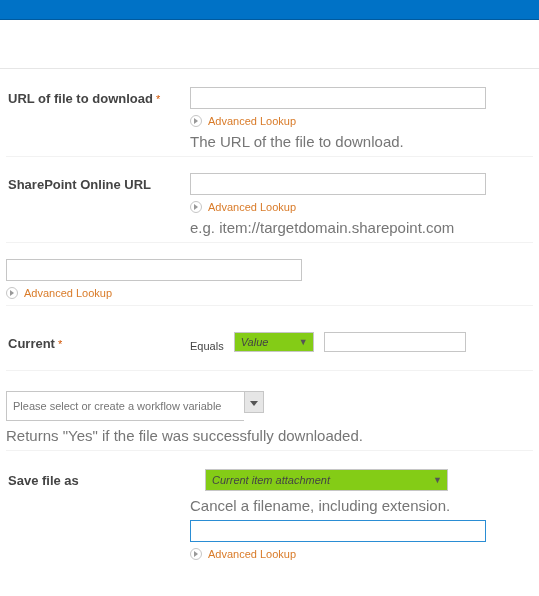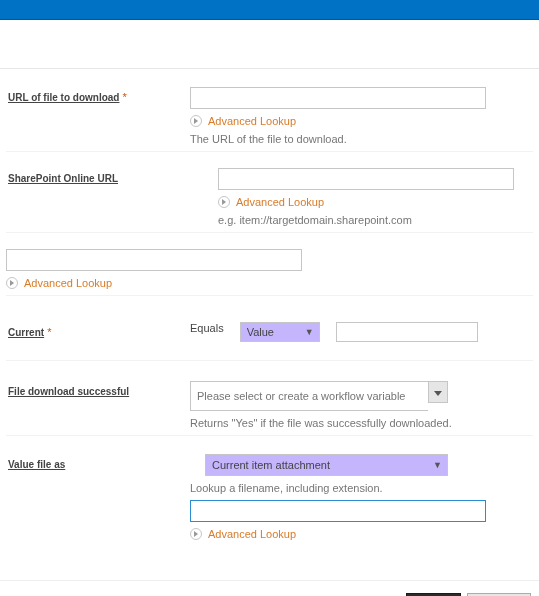--- a/index.html
+++ b/index.html
@@ -4,33 +4,33 @@
   <style>
     * { box-sizing: border-box; margin: 0; padding: 0; }
     body { font-family: "Segoe UI", Tahoma, sans-serif; font-size: 11px; color: #444; background: #fff; width: 539px; }
     .topbar { height: 20px; background: #0072c6; border-bottom: 1px solid #005a9e; }
     .spacer-top { height: 48px; }
     .hr { height: 1px; background: #e6e6e6; }
     .form { padding: 0 6px; }
     .row { display: flex; padding: 6px 0; border-top: 1px solid #f2f2f2; }
     .row:first-of-type { border-top: none; }
     .label-col { width: 184px; padding-top: 6px; padding-left: 2px; }
-    .label-col .label { color: #444; font-size: 10px; font-weight: bold; text-decoration: underline; }
+    .label-col .label { color: #444; font-size: 13px; font-weight: bold; }
     .label-col .req { color: #d15300; }
     .field-col { flex: 1; padding-top: 2px; }
     .text-input { width: 296px; height: 22px; border: 1px solid #c6c6c6; padding: 2px 4px; font-size: 11px; color: #444; background: #fff; }
     .text-input.focused { border: 1px solid #2a8dd4; }
     .adv { display: flex; margin-top: 6px; cursor: pointer; }
     .adv .chev { display: inline-flex; justify-content: center; align-items: center; width: 12px; height: 12px; border: 1px solid #c6c6c6; border-radius: 50%; margin-right: 6px; }
     .adv .chev svg { width: 6px; height: 6px; display: block; }
     .adv .adv-label { color: #d97b29; font-size: 11px; }
-    .hint { color: #767676; font-size: 11px; margin-top: 6px; }
-    .inline-eq { display: flex; align-items: flex-start; gap: 16px; }
+    .hint { color: #767676; font-size: 15px; margin-top: 6px; }
+    .inline-eq { display: flex; align-items: flex-end; gap: 10px; }
     .inline-eq .eq-label { color: #444; }
-    .select { height: 20px; border: 1px solid #c6c6c6; background: #c4b5fd; font-size: 11px; color: #444; appearance: none; padding: 0 18px 0 6px; position: relative; }
+    .select { height: 20px; border: 1px solid #c6c6c6; background: #84cc16; font-size: 11px; color: #444; appearance: none; padding: 0 18px 0 6px; position: relative; font-style: italic; }
     .select-wrap { position: relative; display: inline-block; }
     .select-wrap .caret { position: absolute; right: 6px; top: 50%; transform: translateY(-50%); pointer-events: none; font-size: 9px; color: #555; }
     .val-dd { width: 80px; }
     .eq-input { width: 142px; height: 20px; border: 1px solid #c6c6c6; padding: 0 4px; font-size: 11px; }
     .combo { display: flex; width: 258px; }
     .combo-input { flex: 1; height: 30px; border: 1px solid #c6c6c6; border-right: none; padding: 2px 6px; font-size: 11px; color: #a8a8a8; }
     .combo-btn { width: 20px; height: 22px; border: 1px solid #c6c6c6; background: #e6e6e6; display: flex; align-items: center; justify-content: center; cursor: pointer; }
     .combo-btn svg { width: 8px; height: 5px; }
     .save-as-sel { width: 258px; height: 22px; }
     .footer { display: flex; justify-content: flex-end; gap: 6px; padding: 12px 8px; margin-top: 28px; border-top: 1px solid #eee; }
@@ -59,21 +59,21 @@
           <svg viewBox="0 0 6 6">
               <path d="M1 0 L5 3 L1 6 Z" fill="#999"></path>
             </svg>
         </span>
         <span class="adv-label">Advanced Lookup</span>
       </div>
       <div class="hint">The URL of the file to download.</div>
     </div>
   </div>
 
-  <div class="row" style="padding-top:14px;gap:28px;">
+  <div class="row" style="padding-top:14px;">
     <div class="label-col">
       <span class="label">SharePoint Online URL</span>
     </div>
     <div class="field-col">
       <input class="text-input" type="text" value="" style="">
       <div class="adv">
         <span class="chev">
           <svg viewBox="0 0 6 6">
               <path d="M1 0 L5 3 L1 6 Z" fill="#999"></path>
             </svg>
@@ -109,50 +109,47 @@
         <select class="select val-dd">
           <option>Value</option>
         </select>
         <span class="caret">▼</span>
       </span>
       <input class="eq-input" type="text" value="" style="">
     </div>
   </div>
 
   <div class="row" style="padding-top:18px;">
-    <div class="label-col">
-      <span class="label">File download successful</span>
-    </div>
     <div class="field-col">
       <div class="combo">
         <input class="combo-input" type="text" readonly="" placeholder="Please select or create a workflow variable" style="">
         <div class="combo-btn">
           <span>
             <svg viewBox="0 0 8 5">
                 <path d="M0 0 L8 0 L4 5 Z" fill="#555"></path>
               </svg>
           </span>
         </div>
       </div>
       <div class="hint">Returns "Yes" if the file was successfully downloaded.</div>
     </div>
   </div>
 
   <div class="row" style="padding-top:16px;padding-bottom:12px;">
     <div class="label-col">
-      <span class="label">Value file as</span>
+      <span class="label">Save file as</span>
     </div>
     <div class="field-col">
       <span class="select-wrap" style="display:block;width:258px;padding-left:15px;">
         <select class="select save-as-sel" style="width:100%;">
           <option>Current item attachment</option>
         </select>
         <span class="caret">▼</span>
       </span>
-      <div class="hint">Lookup a filename, including extension.</div>
+      <div class="hint">Cancel a filename, including extension.</div>
       <input class="text-input focused" type="text" style="margin-top: 6px;" value="">
       <div class="adv">
         <span class="chev">
           <svg viewBox="0 0 6 6">
               <path d="M1 0 L5 3 L1 6 Z" fill="#999"></path>
             </svg>
         </span>
         <span class="adv-label">Advanced Lookup</span>
       </div>
     </div>

